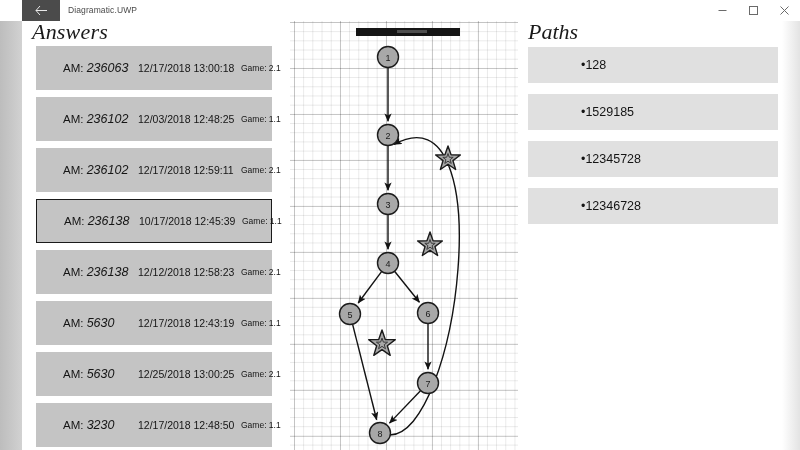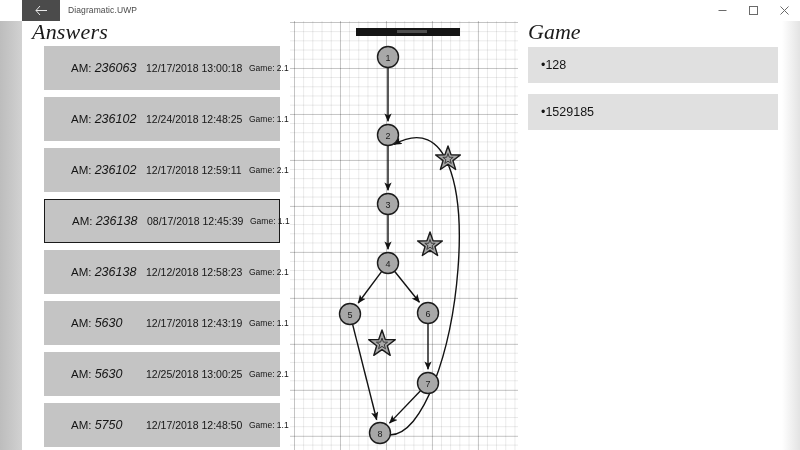--- a/index.html
+++ b/index.html
@@ -96,21 +96,21 @@
     margin: 0;
     padding: 0;
   }
   #answers-heading {
     position: absolute;
     left: 10px; top: -2px;
     letter-spacing: 0.2px;
   }
   .answers-list {
     position: absolute;
-    left: 12px; top: 25px;
+    left: 4px; top: 25px;
     width: 268px;
     height: 404px;
     overflow: hidden;
   }
   .answer-item {
     position: relative;
     margin: 0 22px 7px 10px;
     height: 44px;
     background: #c4c4c4;
     box-sizing: border-box;
@@ -239,20 +239,21 @@
     background: #e0e0e0;
     display: flex;
     align-items: center;
     box-sizing: border-box;
   }
   .path-text {
     padding-left: 13px;
     font-size: 12.5px;
     color: #141414;
     white-space: nowrap;
+    margin-left: 40px;
   }
   .paths-right-shade {
     position: absolute;
     right: 0; top: 0;
     width: 18px; height: 429px;
     background: linear-gradient(to right, #ffffff 0%, #e3e3e3 100%);
     pointer-events: none;
   }
 </style>
 </head>
@@ -293,50 +294,50 @@
   <div class="answers-panel">
     <h1 class="panel-heading" id="answers-heading">Answers</h1>
     <div class="answers-list" id="answers-list">
         <div class="answer-item">
           <span class="ans-am">AM: <span class="num">236063</span></span>
           <span class="ans-date">12/17/2018 13:00:18</span>
           <span class="ans-game">Game:  2.1</span>
         </div>
         <div class="answer-item">
           <span class="ans-am">AM: <span class="num">236102</span></span>
-          <span class="ans-date">12/24/2018 12:48:25</span>
+          <span class="ans-date">12/03/2018 12:48:25</span>
           <span class="ans-game">Game:  1.1</span>
         </div>
         <div class="answer-item">
           <span class="ans-am">AM: <span class="num">236102</span></span>
           <span class="ans-date">12/17/2018 12:59:11</span>
           <span class="ans-game">Game:  2.1</span>
         </div>
         <div class="answer-item selected">
           <span class="ans-am">AM: <span class="num">236138</span></span>
-          <span class="ans-date">08/17/2018 12:45:39</span>
+          <span class="ans-date">10/17/2018 12:45:39</span>
           <span class="ans-game">Game:  1.1</span>
         </div>
         <div class="answer-item">
           <span class="ans-am">AM: <span class="num">236138</span></span>
           <span class="ans-date">12/12/2018 12:58:23</span>
           <span class="ans-game">Game:  2.1</span>
         </div>
         <div class="answer-item">
           <span class="ans-am">AM: <span class="num">5630</span></span>
           <span class="ans-date">12/17/2018 12:43:19</span>
           <span class="ans-game">Game:  1.1</span>
         </div>
         <div class="answer-item">
           <span class="ans-am">AM: <span class="num">5630</span></span>
           <span class="ans-date">12/25/2018 13:00:25</span>
           <span class="ans-game">Game:  2.1</span>
         </div>
         <div class="answer-item">
-          <span class="ans-am">AM: <span class="num">5750</span></span>
+          <span class="ans-am">AM: <span class="num">3230</span></span>
           <span class="ans-date">12/17/2018 12:48:50</span>
           <span class="ans-game">Game:  1.1</span>
         </div>
       </div>
 
   </div>
 
   <div class="diagram-panel">
     <div class="grid-bg"></div>
     <div class="h-scrollbar">
@@ -398,25 +399,31 @@
           </g>
           <g>
             <circle cx="90" cy="412" r="10.5" class="node-circle"></circle>
             <text x="90" y="412.5" class="node-label">8</text>
           </g>
         </g>
     </svg>
   </div>
 
   <div class="paths-panel">
-    <h1 class="panel-heading" id="paths-heading">Game</h1>
+    <h1 class="panel-heading" id="paths-heading">Paths</h1>
     <div class="paths-list" id="paths-list">
         <div class="path-item">
           <span class="path-text">•128</span>
         </div>
         <div class="path-item">
           <span class="path-text">•1529185</span>
         </div>
+        <div class="path-item">
+          <span class="path-text">•12345728</span>
+        </div>
+        <div class="path-item">
+          <span class="path-text">•12346728</span>
+        </div>
       </div>
     <div class="paths-right-shade"></div>
   </div>
 
 </div>
 
 </body></html>

